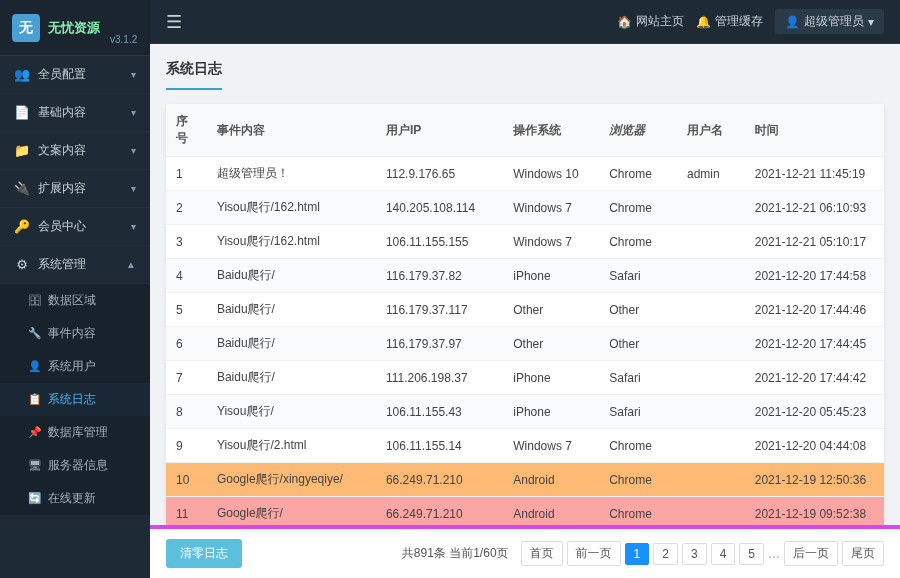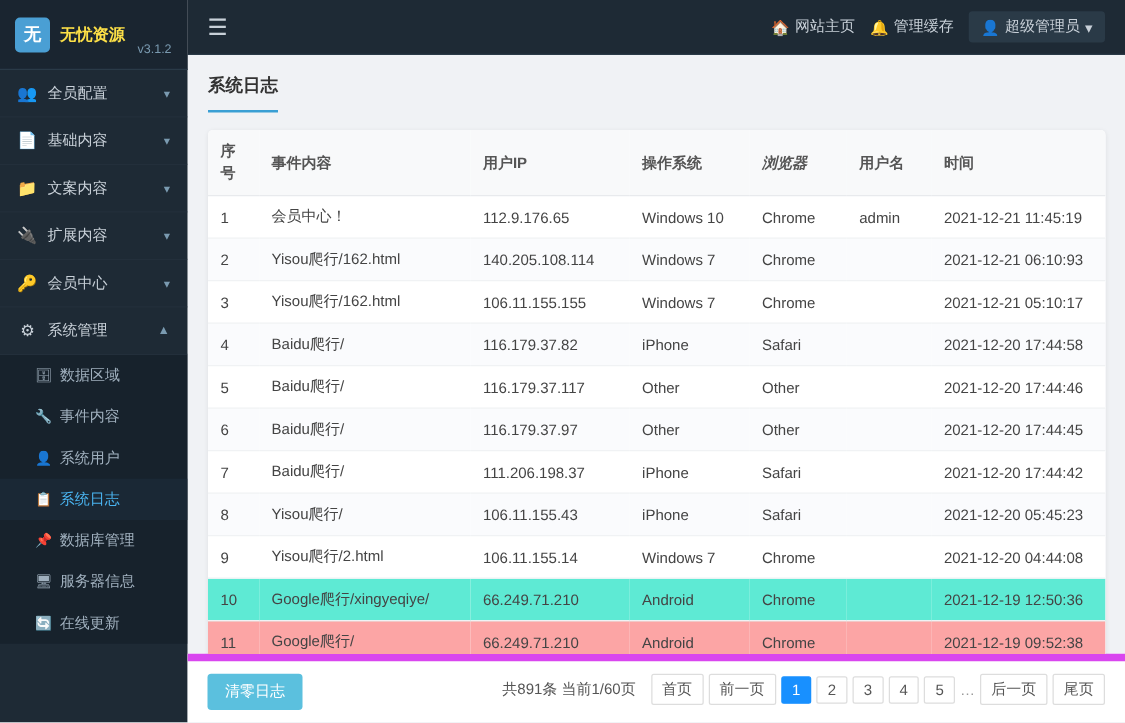--- a/index.html
+++ b/index.html
@@ -2,21 +2,21 @@
 <html><head>
   <meta charset="utf-8">
   <style>
     * { box-sizing: border-box; margin: 0; padding: 0; }
     body { font-family: "Microsoft YaHei", Arial, sans-serif; font-size: 13px; background: #f0f2f5; display: flex; height: 578px; overflow: hidden; }
 
     
     .sidebar { width: 150px; background: #1e2a35; color: #c8d0d8; display: flex; flex-direction: column; height: 578px; flex-shrink: 0; }
     .sidebar-logo { background: #1a2530; padding: 10px 12px; display: flex; align-items: center; gap: 8px; border-bottom: 1px solid #2a3a47; }
     .sidebar-logo-icon { width: 28px; height: 28px; background: #4a9fd4; border-radius: 4px; display: flex; align-items: center; justify-content: center; color: white; font-size: 14px; font-weight: bold; }
-    .sidebar-logo-text { font-size: 13px; color: #fde047; font-weight: bold; }
+    .sidebar-logo-text { font-size: 13px; color: #86efac; font-weight: bold; }
     .sidebar-logo-version { font-size: 10px; color: #7a9ab0; margin-left: 2px; margin-top: 24px; }
     .sidebar-menu { flex: 1; overflow-y: auto; }
     .sidebar-menu::-webkit-scrollbar { width: 3px; }
     .sidebar-menu::-webkit-scrollbar-thumb { background: #3a4a57; }
     .menu-item { display: flex; align-items: center; padding: 10px 14px; cursor: pointer; border-bottom: 1px solid #232f3b; position: relative; }
     .menu-item .menu-icon { width: 16px; height: 16px; margin-right: 8px; display: flex; align-items: center; justify-content: center; font-size: 13px; }
     .menu-item .menu-label { font-size: 12px; flex: 1; }
     .menu-item .arrow { font-size: 10px; color: #7a9ab0; }
     .submenu { background: #17222c; }
     .submenu-item { display: flex; align-items: center; padding: 8px 14px 8px 28px; cursor: pointer; color: #a0b0be; font-size: 12px; }
@@ -44,21 +44,21 @@
     tbody td { padding: 8px 10px; font-size: 12px; color: #444; }
     .col-num { width: 42px; font-family: Liberation Mono, monospace; }
     .col-event { width: 180px; }
     .col-ip { width: 130px; }
     .col-os { width: 100px; }
     .col-browser { width: 80px; font-style: italic; }
     .col-user { width: 70px; }
     .col-time { width: 150px; }
 
     
-    .footer-bar { display: flex; align-items: flex-start; justify-content: space-between; padding: 10px 16px; background: white; border-top: 6px solid #d946ef; flex-shrink: 0; }
+    .footer-bar { display: flex; align-items: center; justify-content: space-between; padding: 10px 16px; background: white; border-top: 4px solid #d946ef; flex-shrink: 0; }
     .footer-clear-btn { background: #5bc0de; color: white; border: none; padding: 6px 14px; border-radius: 3px; cursor: pointer; font-size: 12px; }
     .pagination { display: flex; align-items: center; gap: 4px; font-size: 12px; color: #555; }
     .page-info { margin-right: 8px; margin-left: 36px; }
     .page-btn { padding: 3px 8px; border: 1px solid #ddd; background: white; border-radius: 2px; cursor: pointer; font-size: 12px; color: #555; }
     .page-btn.active { background: #1890ff; color: white; border-color: #1890ff; }
     .page-dots { color: #999; }
   </style>
 </head>
 <body>
 
@@ -166,21 +166,21 @@
             <th class="col-ip">用户IP</th>
             <th class="col-os">操作系统</th>
             <th class="col-browser">浏览器</th>
             <th class="col-user">用户名</th>
             <th class="col-time">时间</th>
           </tr>
         </thead>
         <tbody id="table-body">
         <tr style="background: white;">
               <td>1</td>
-              <td>会员中心！</td>
+              <td>超级管理员！</td>
               <td>112.9.176.65</td>
               <td>Windows 10</td>
               <td>Chrome</td>
               <td>admin</td>
               <td>2021-12-21 11:45:19</td>
             </tr>
             <tr style="background: rgb(250, 251, 253);">
               <td>2</td>
               <td>Yisou爬行/162.html</td>
               <td>140.205.108.114</td>
@@ -245,21 +245,21 @@
             </tr>
             <tr style="background: white;">
               <td>9</td>
               <td>Yisou爬行/2.html</td>
               <td>106.11.155.14</td>
               <td>Windows 7</td>
               <td>Chrome</td>
               <td></td>
               <td>2021-12-20 04:44:08</td>
             </tr>
-            <tr style="background: #5eead4; padding-left: 35px;">
+            <tr style="background: #fdba74; padding-left: 35px;">
               <td>10</td>
               <td>Google爬行/xingyeqiye/</td>
               <td>66.249.71.210</td>
               <td>Android</td>
               <td>Chrome</td>
               <td></td>
               <td>2021-12-19 12:50:36</td>
             </tr>
             <tr style="background: #fca5a5;">
               <td>11</td>

